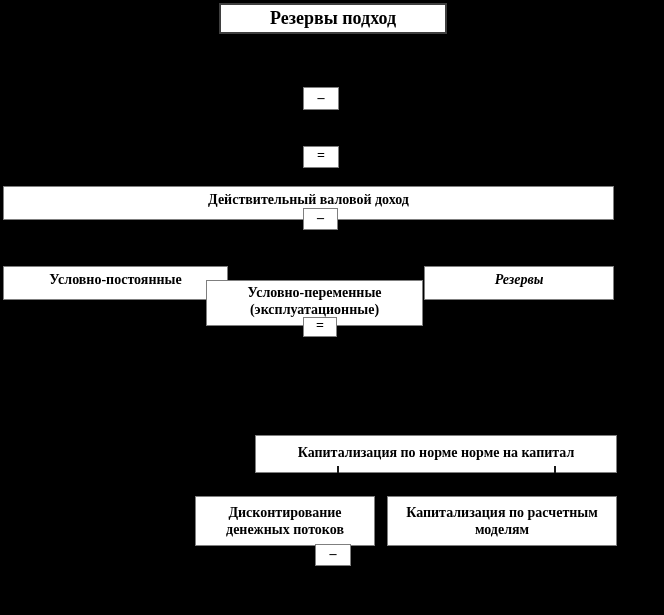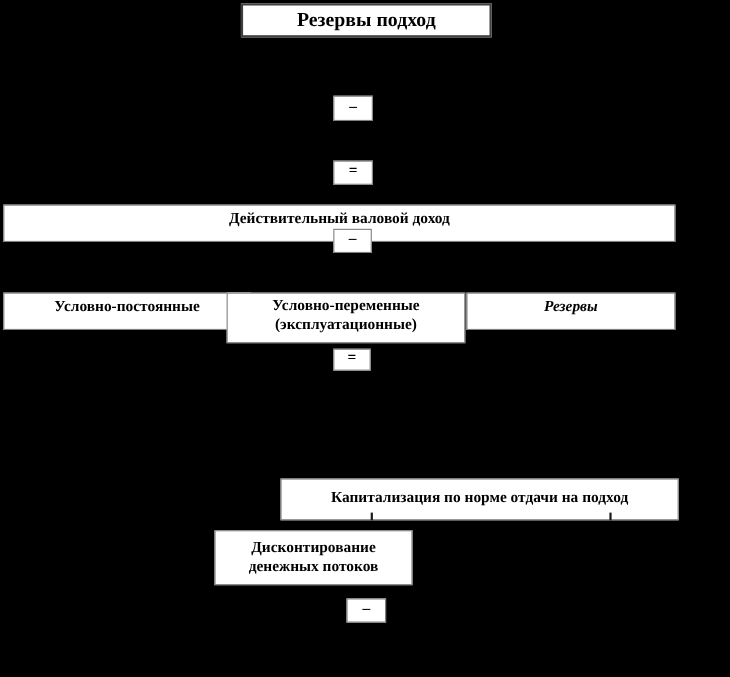--- a/index.html
+++ b/index.html
@@ -33,20 +33,21 @@
   .title-box {
     border: 2px solid #3f3f3f;
     font-size: 18px;
   }
   .op {
     font-size: 14px;
     padding-bottom: 2px;
   }
   .two-line {
     padding: 2px 6px;
+    margin-top: 14px;
   }
   .tick {
     position: absolute;
     width: 2px;
     height: 7px;
     background: #1a1a1a;
   }
 </style>
 </head>
 <body>
@@ -66,23 +67,24 @@
 
 
   <div class="box wide" style="left:3px; top:266px; width:225px; height:34px;">Условно-постоянные</div>
 
   <div class="box two-line" style="left:206px; top:266px; width:217px; height:46px; align-items:flex-start; padding-top:3px;">Условно-переменные (эксплуатационные)</div>
 
   <div class="box wide" style="left:424px; top:266px; width:190px; height:34px;font-style:italic;">Резервы</div>
 
   <div class="box op" style="left:303px; top:317px; width:34px; height:20px;">=</div>
 
-  <div class="box" style="left:255px; top:435px; width:362px; height:38px; align-items:flex-start; padding-top:8px;">Капитализация по норме отдачи на подход</div>
+  <div class="box" style="left:255px; top:435px; width:362px; height:38px; align-items:flex-start; padding-top:8px;">Капитализация по норме норме на капитал</div>
 
   <div class="tick" style="left:337px; top:466px;"></div>
   <div class="tick" style="left:554px; top:466px;"></div>
 
   <div class="box two-line" style="left:195px; top:482px; width:180px; height:50px;">Дисконтирование денежных потоков</div>
 
+  <div class="box two-line" style="left:387px; top:482px; width:230px; height:50px;">Капитализация по расчетным моделям</div>
 
   <div class="box op" style="left:315px; top:544px; width:36px; height:22px;">–</div>
 
 </div>
 
 </body></html>

